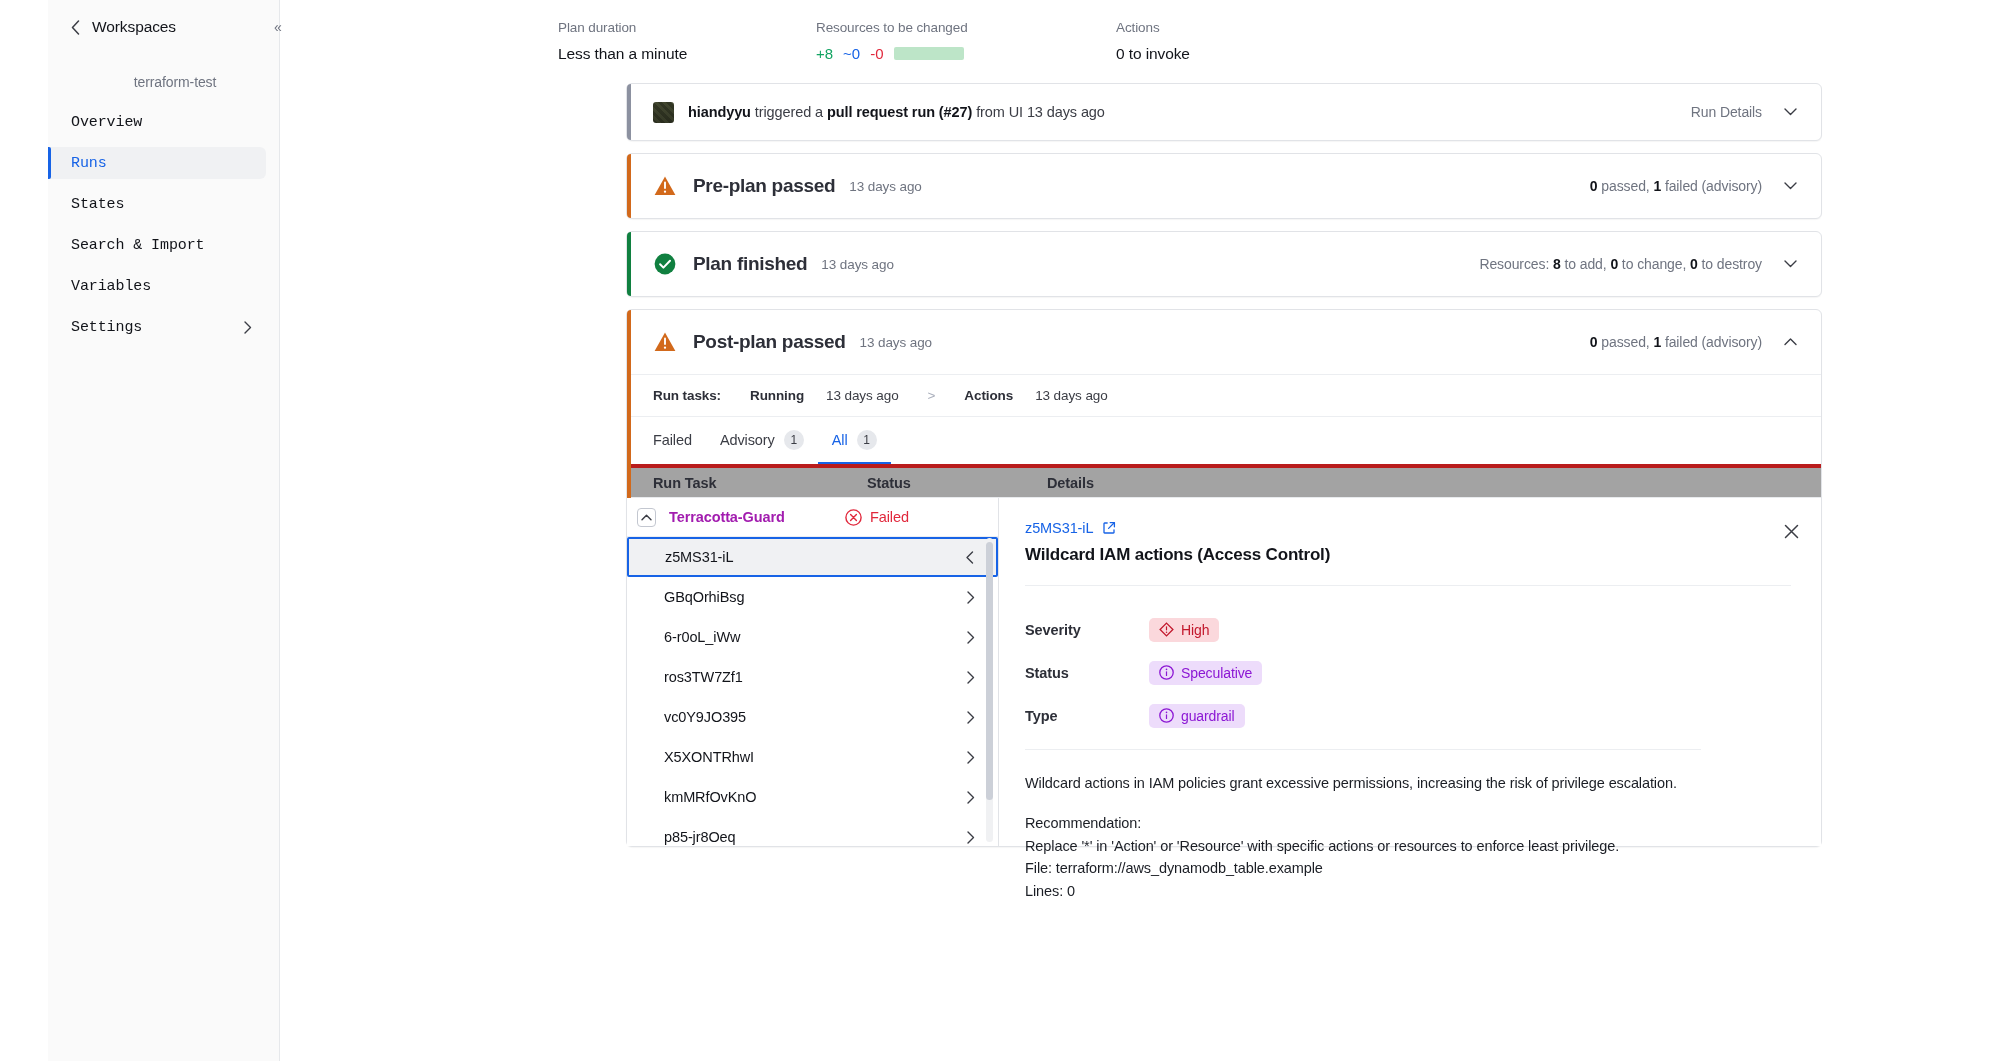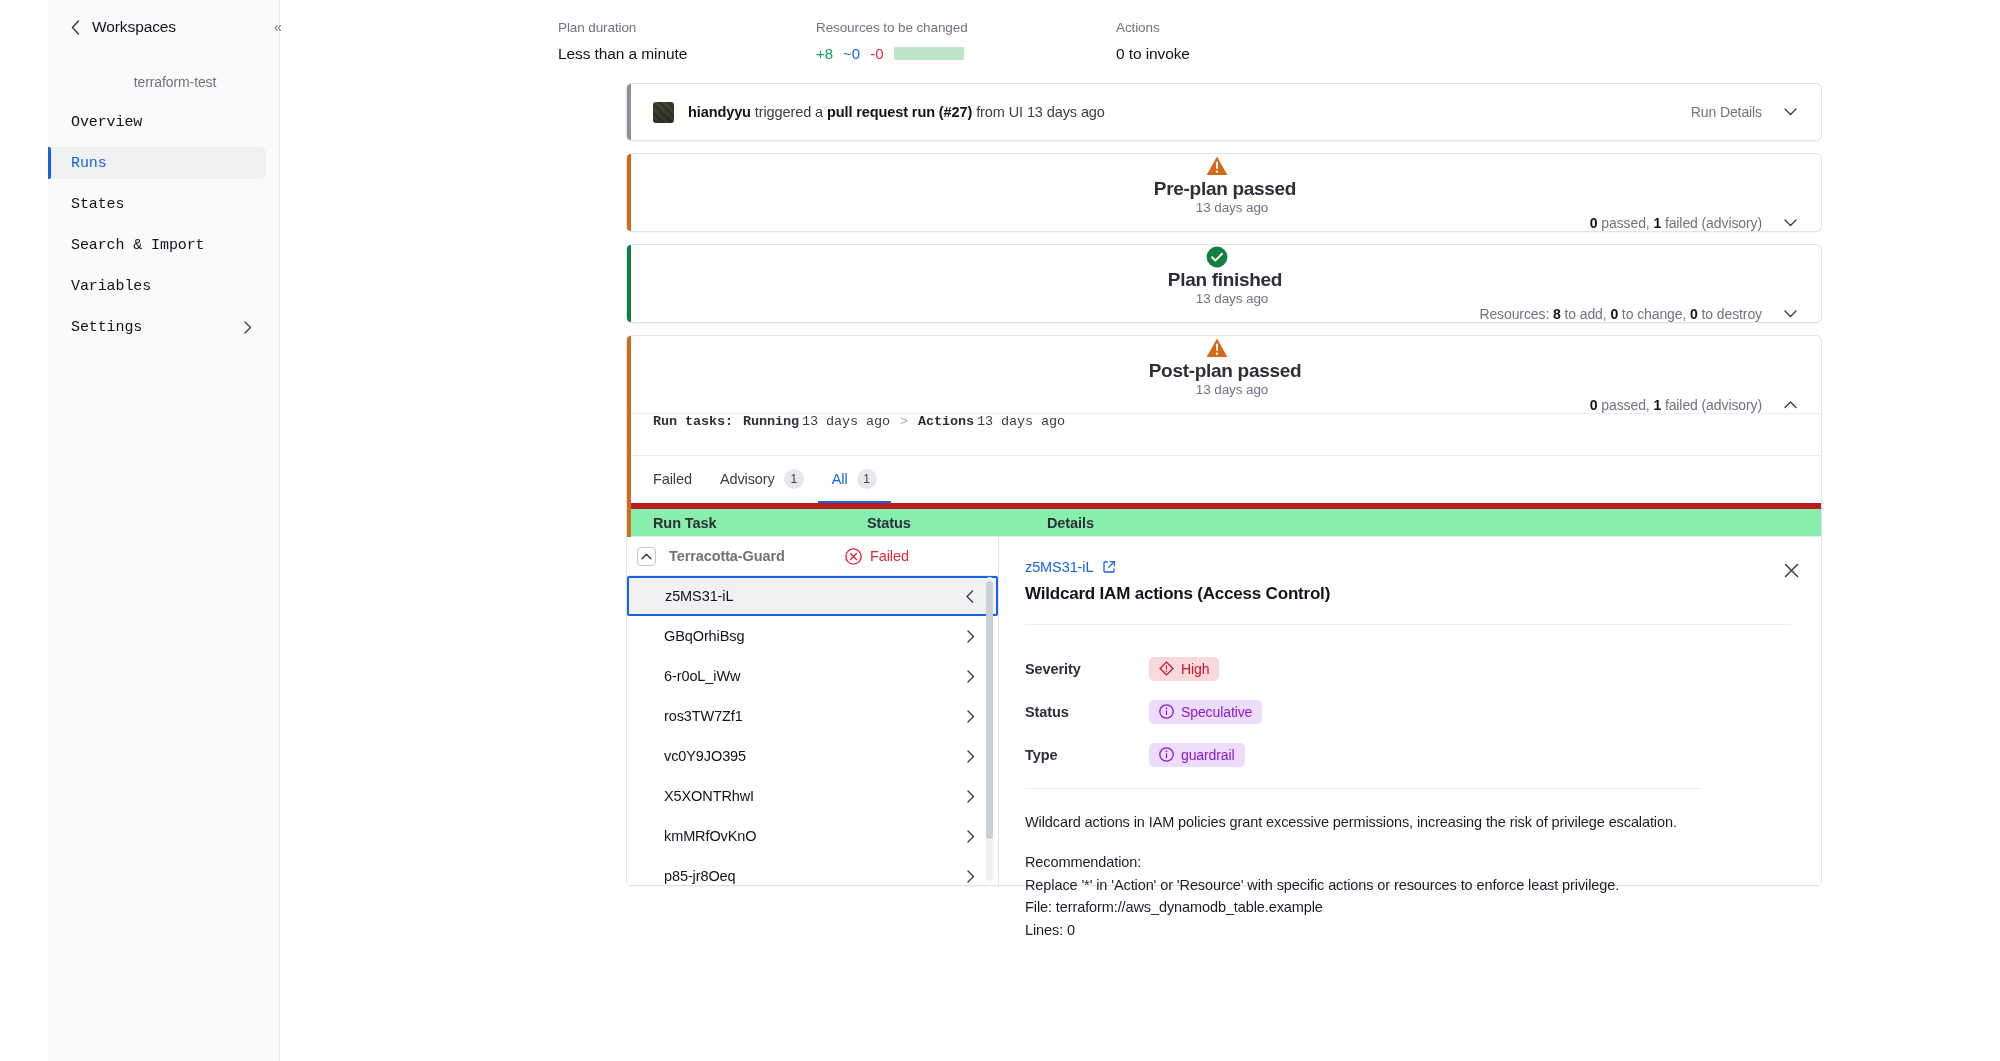--- a/index.html
+++ b/index.html
@@ -80,21 +80,21 @@
     border-radius:6px 0 0 6px;
   }
   .card.bar-gray:before { background:#8c91a0; }
   .card.bar-orange:before { background:#d2691b; }
   .card.bar-green:before { background:#108040; }
 
   .card-head {
     display:flex; align-items:center; min-height:56px;
     padding:0 24px 0 26px;
   }
-  .card-head.tall { min-height:64px;flex-direction:column; }
+  .card-head.tall { min-height:64px; }
   .avatar {
     width:21px; height:21px; border-radius:3px; flex:0 0 21px;
     background:
       repeating-linear-gradient(45deg,#6b6f5a 0 3px,#8b8f76 3px 6px),
       linear-gradient(#7a7f68,#5f6452);
     background-blend-mode:multiply;
     margin-right:14px;
   }
   .trig-text { font-size:14.5px; color:#3b3d45; letter-spacing:-0.1px; }
   .trig-text b { color:#12141a; font-weight:700; }
@@ -104,23 +104,23 @@
   }
   .head-right b { color:#12141a; font-weight:700; }
   .caret { font-size:13px; color:#3b3d45; }
 
   .status-icon { width:24px; height:24px; flex:0 0 24px; margin-right:16px; }
   .stage-title { font-size:19px; font-weight:700; color:#2d2f38; letter-spacing:-0.3px; }
   .stage-time { font-size:13.5px; color:#6f7480; margin-left:14px; letter-spacing:-0.1px; }
 
   
   .runtasks {
-    border-top:1px solid #eceef1; display:flex; 
+    border-top:1px solid #eceef1; display:flex; align-items:center;
     height:42px; padding-left:26px; font-size:13.5px; color:#3b3d45;
-    letter-spacing:-0.1px; gap:3px;font-family:Liberation Mono, monospace;
+    letter-spacing:-0.1px; gap:22px;
   }
   .runtasks .k { font-weight:700; color:#2d2f38; margin-right:7px; }
   .runtasks b { font-weight:700; color:#2d2f38; }
   .runtasks .sep { color:#a9aebb; margin:0 7px; }
 
   
   .tabs {
     border-top:1px solid #eceef1; display:flex; align-items:flex-end;
     height:48px; padding-left:26px; gap:0;
   }
@@ -133,21 +133,21 @@
   .tab.active { color:#1763e6; border-bottom-color:#1763e6; }
   .pill {
     min-width:20px; height:20px; padding:0 6px; border-radius:10px;
     background:#e6e8ec; color:#3b3d45; font-size:12px;
     display:flex; align-items:center; justify-content:center;
   }
 
   
   .thead {
     display:flex; height:34px; align-items:center;
-    background:#86efac; border-top:6px solid #b91c1c;
+    background:#a3a3a3; border-top:4px solid #b91c1c;
     border-bottom:1px solid #e8eaed;
     font-size:14.5px; font-weight:700; color:#2d2f38; letter-spacing:-0.1px;
   }
   .th1 { width:240px; padding-left:26px; }
   .th2 { width:180px; }
   .th3 { flex:1; }
 
   
   .tbody { display:flex; height:348px; }
   .listcol {
@@ -159,21 +159,21 @@
     display:flex; align-items:center; height:39px; padding-left:10px;
     border-bottom:1px solid #eceef1;
   }
   .collapse-sq {
     width:19px; height:19px; border:1px solid #c3c7d0; border-radius:4px;
     display:flex; align-items:center; justify-content:center;
     font-size:10px; color:#3b3d45; background:#fff; cursor:pointer;
     margin-right:13px;
   }
   .task-group-name {
-    font-size:14.5px; font-weight:700; color:#737373;
+    font-size:14.5px; font-weight:700; color:#a21caf;
     width:176px; letter-spacing:-0.1px;
   }
   .failed-badge {
     display:flex; align-items:center; gap:8px;
     font-size:14.5px; color:#e1283c; letter-spacing:-0.1px;
   }
   .sub-item {
     display:flex; align-items:center; height:40px;
     padding:0 22px 0 36px; font-size:14.5px; color:#12141a;
     cursor:pointer; letter-spacing:-0.1px; background:#fff;

